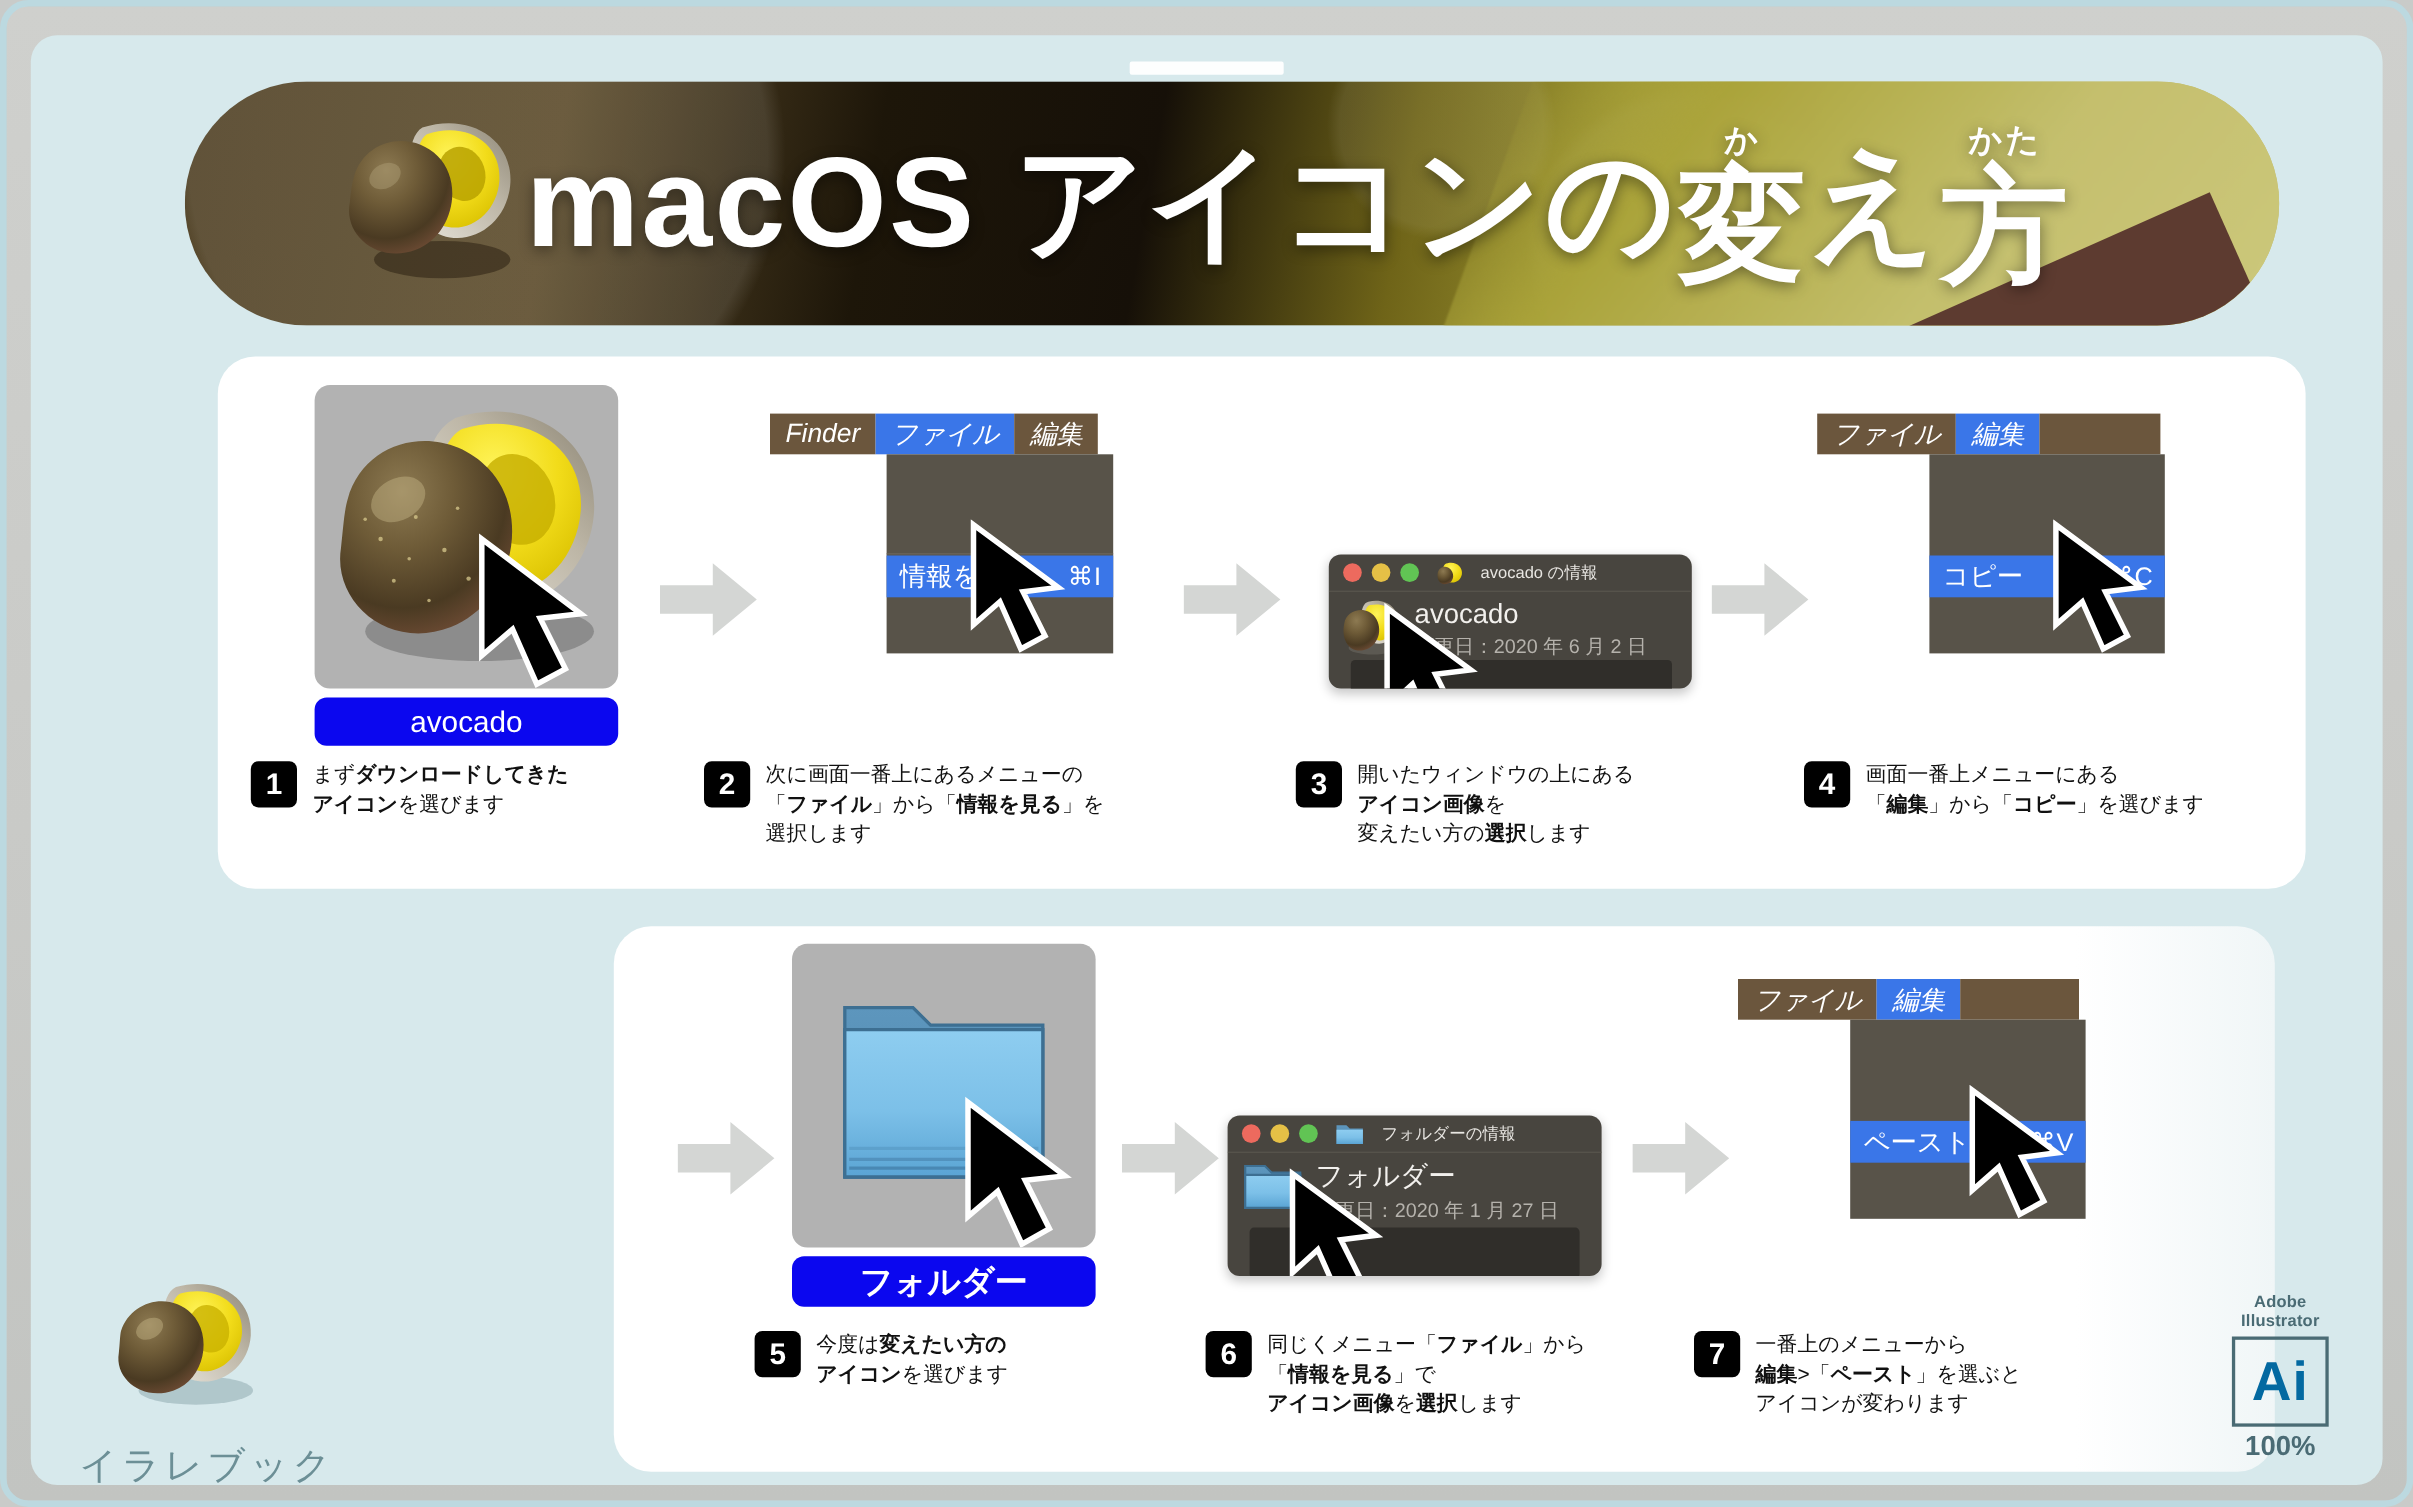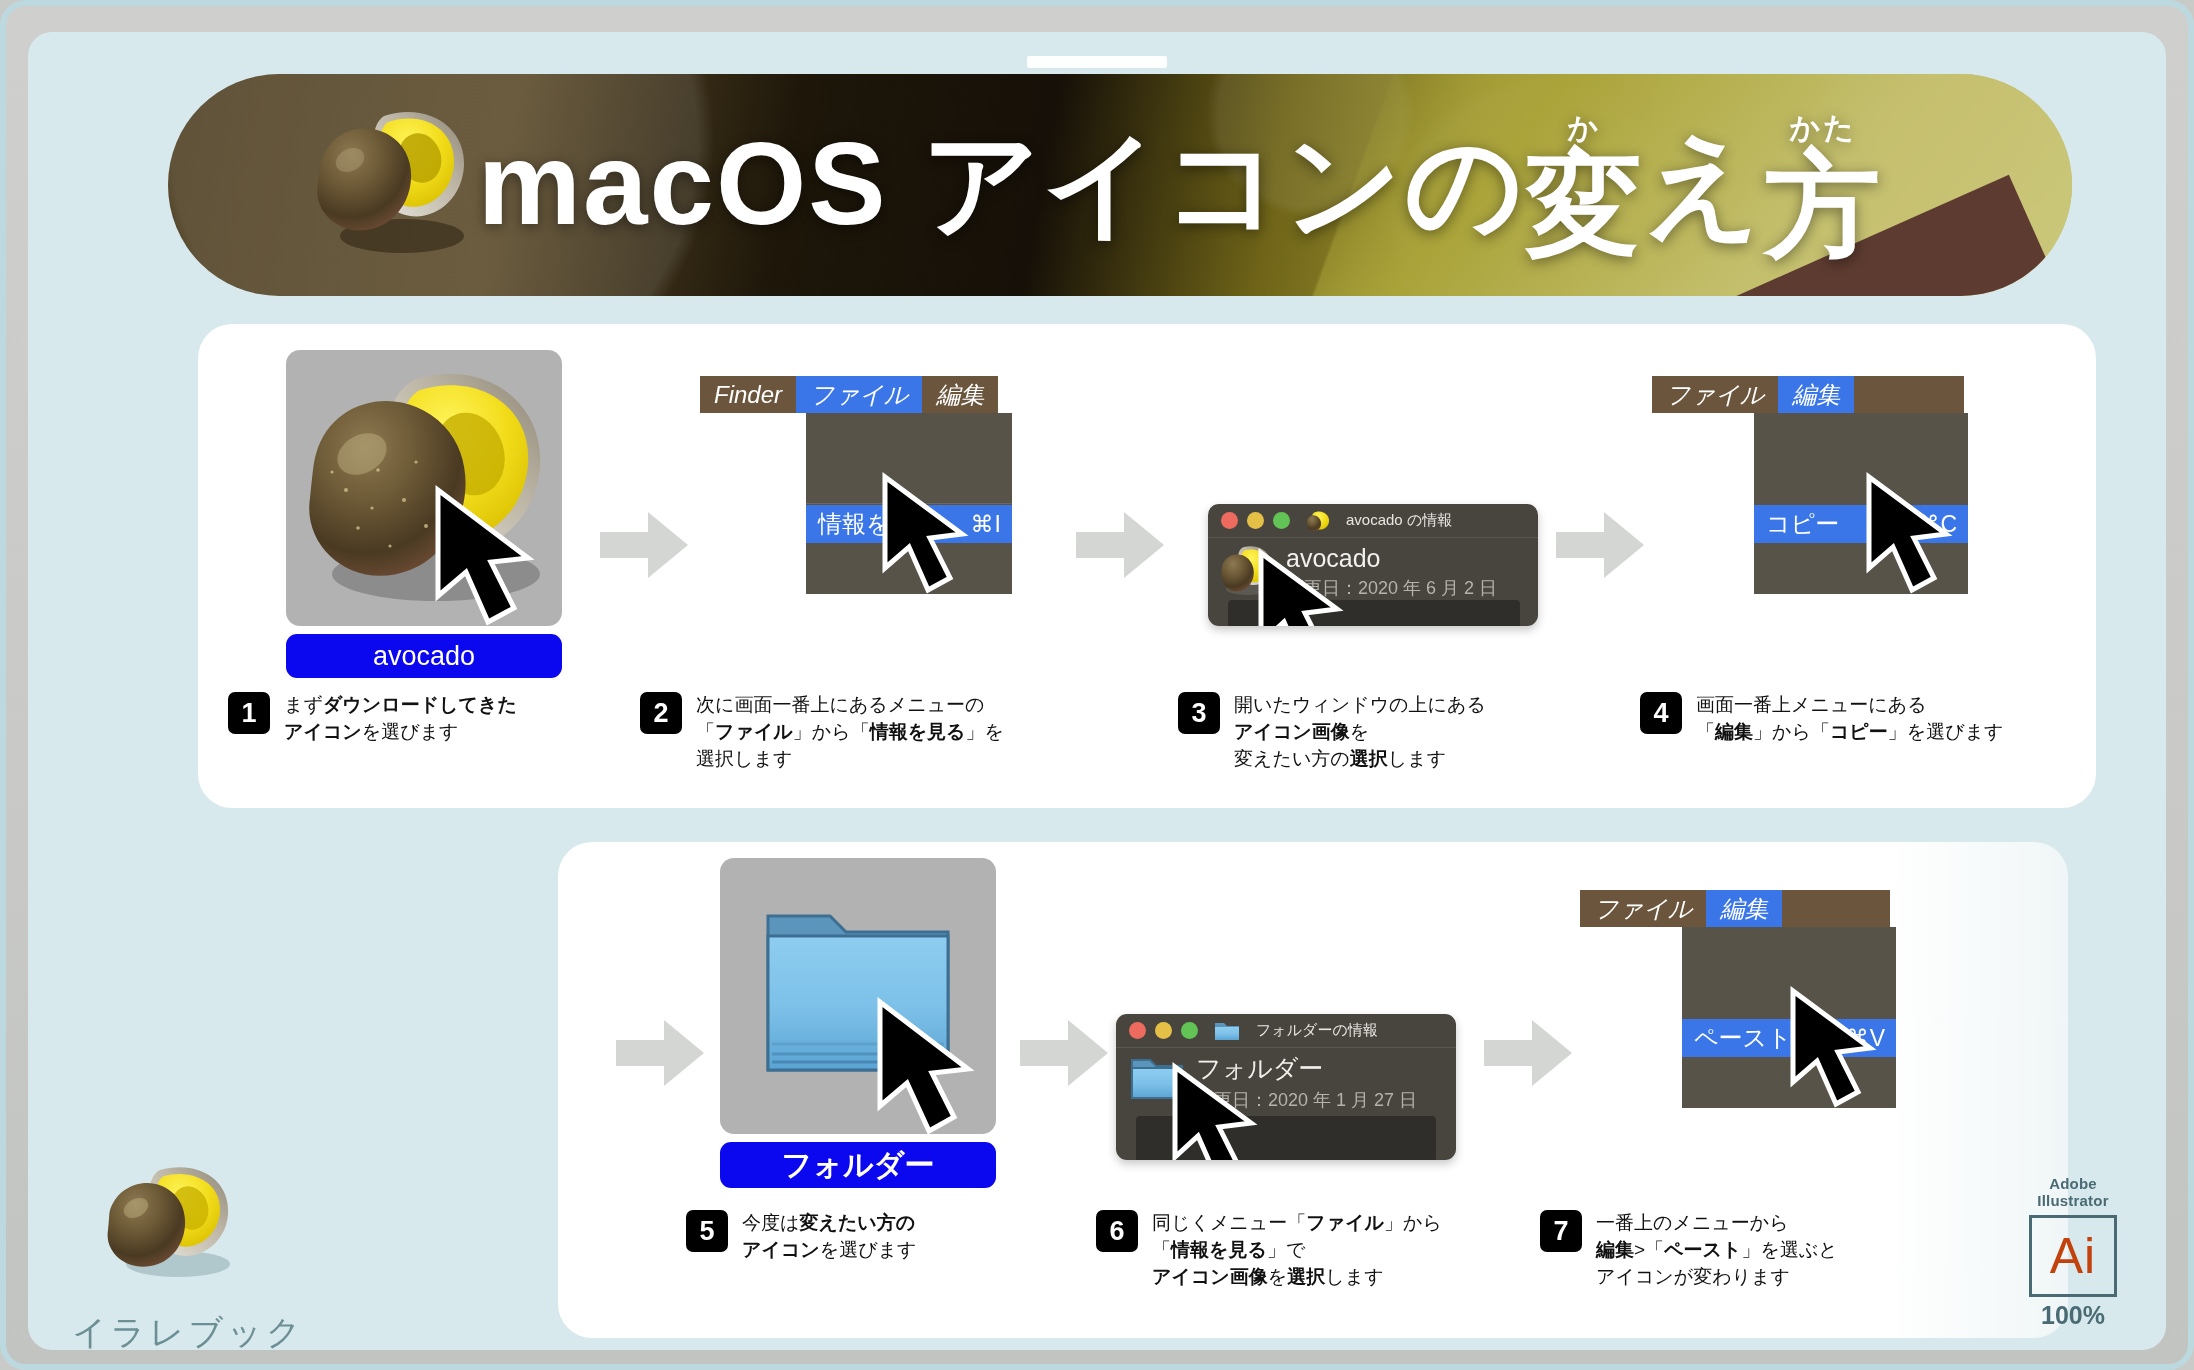--- a/index.html
+++ b/index.html
@@ -159,21 +159,21 @@
   .brandtext {
     position: absolute; left: 44px; top: 1278px;
     font-size: 34px; color: #6c8f96; letter-spacing: 4px;
     font-weight: 400;
   }
   .ai-badge { position: absolute; right: 34px; bottom: 20px; width: 118px; text-align: center; }
   .ai-badge .ai-label { font-size: 15px; font-weight: 700; color: #4a6b74; letter-spacing: .2px; }
   .ai-badge .ai-box {
     margin: 6px auto 0; width: 88px; height: 82px;
     border: 3px solid #4a6b74; display: flex; align-items: center; justify-content: center;
-    color: #c2410c; font-size: 50px; font-weight: 400; letter-spacing: 1px;
+    color: #0369a1; font-size: 50px; font-weight: 700; letter-spacing: 1px;
   }
   .ai-badge .ai-pct { margin-top: 4px; font-size: 25px; font-weight: 700; color: #4a6b74; }
 </style>
 </head>
 <body>
 
 <svg width="0" height="0" style="position:absolute" aria-hidden="true">
   <defs>
     <radialGradient id="avoFlesh" cx="40%" cy="28%" r="80%">
       <stop offset="0%" stop-color="#fff45a"></stop>

